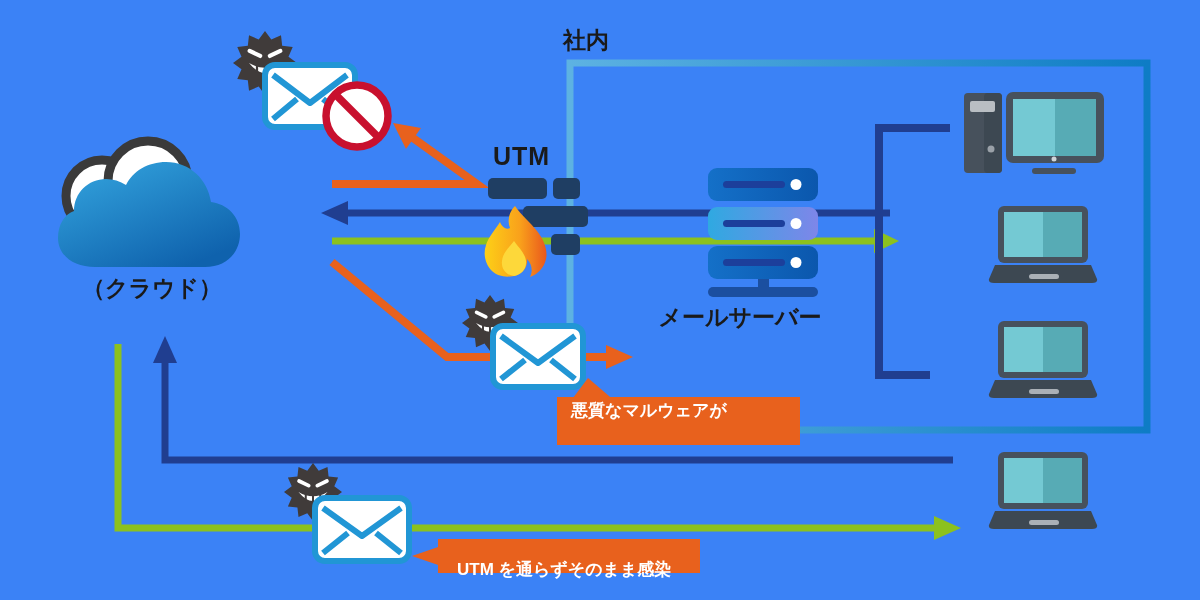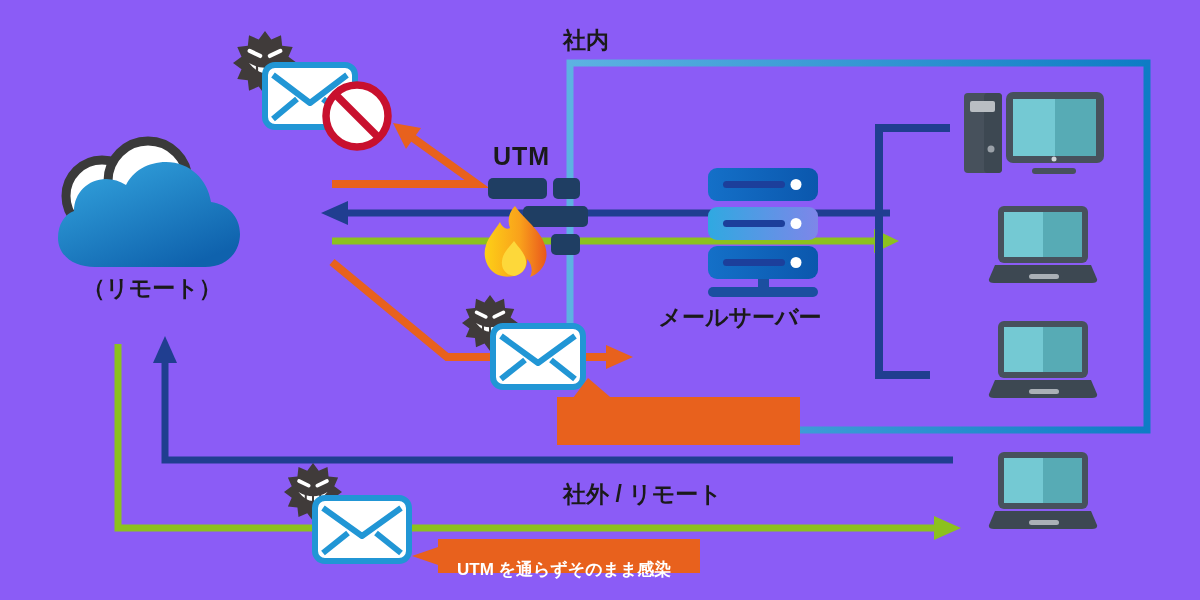--- a/index.html
+++ b/index.html
@@ -1,16 +1,16 @@
 <!DOCTYPE html>
 <html><head>
 <meta charset="utf-8">
 <style>
   html,body{margin:0;padding:0;background:#fff;}
-  .canvas{position:relative;width:1200px;height:600px;background:#8b5cf6;overflow:hidden;
+  .canvas{position:relative;width:1200px;height:600px;background:#3b82f6;overflow:hidden;
           font-family:"Liberation Sans","DejaVu Sans",sans-serif;}
   .canvas svg{position:absolute;left:0;top:0;}
   .lbl{position:absolute;color:#1a1a1a;font-weight:600;white-space:nowrap;z-index:5;}
   .lbl-internal{left:563px;top:25px;font-size:23px;}
   .lbl-utm{left:493px;top:142px;font-size:25px;font-weight:600;letter-spacing:1px;}
   .lbl-mailsystem{left:40px;top:274px;width:224px;text-align:center;font-size:23px;line-height:28px;}
   .lbl-mailserver{left:644px;top:302px;width:192px;text-align:center;font-size:23px;}
   .lbl-external{left:563px;top:479px;font-size:23px;}
   .callout-text{position:absolute;color:#ffffff;font-weight:600;z-index:6;white-space:nowrap;}
   .co1{left:571px;top:400px;font-size:17px;line-height:21px;}
@@ -204,22 +204,22 @@
   </g>
   <g>
     <polygon points="441,546 441,566 412,556" fill="#E8611D"></polygon>
     <rect x="438" y="539" width="262" height="34" fill="#E8611D"></rect>
   </g>
 </svg>
 
 <div class="lbl lbl-internal">社内</div>
 <div class="lbl lbl-utm">UTM</div>
 <div class="lbl lbl-mailsystem">
-  <div>（リモート）</div>
+  <div>（クラウド）</div>
 </div>
 <div class="lbl lbl-mailserver">メールサーバー</div>
-<div class="lbl lbl-external">社外 / リモート</div>
 
 <div class="callout-text co1">
+  <div>悪質なマルウェアが</div>
 </div>
 <div class="callout-text co2">UTM を通らずそのまま感染</div>
 
 </div>
 
 </body></html>

